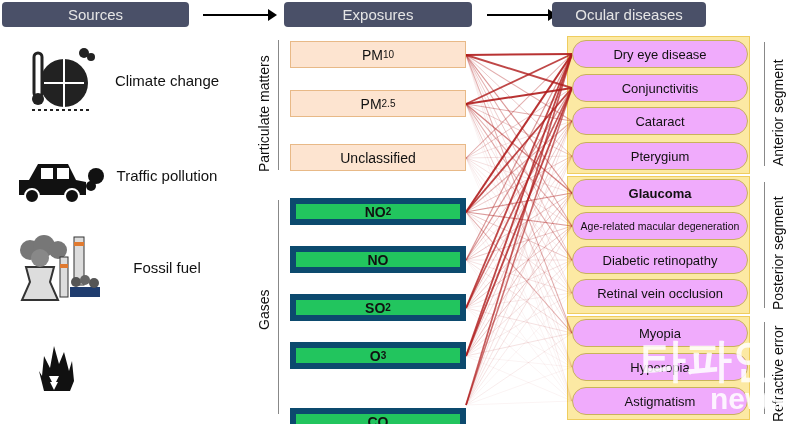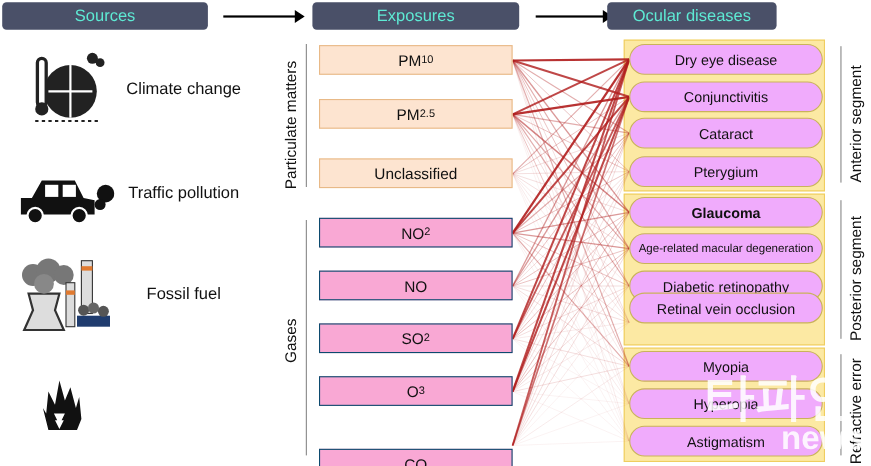--- a/index.html
+++ b/index.html
@@ -1,32 +1,32 @@
 <!DOCTYPE html>
 <html><head>
 <meta charset="utf-8">
 <style>
   html, body { margin:0; padding:0; }
   body { width:792px; height:424px; background:#ffffff; position:relative; overflow:hidden;
          font-family:"Liberation Sans", sans-serif; color:#111; }
-  .hdr { position:absolute; top:2px; height:25px; background:#4a5068; color:#5eead4; border-radius:4px;
+  .hdr { position:absolute; top:2px; height:25px; background:#4a5068; color:#e5e5e5; border-radius:4px;
          font-size:15px; display:flex; align-items:center; justify-content:center; }
   .arrow { position:absolute; top:14px; height:2px; background:#000; }
   .arrow::after { content:""; position:absolute; right:-2px; top:-5px; border-left:9px solid #000;
                   border-top:6px solid transparent; border-bottom:6px solid transparent; }
   .src { position:absolute; left:14px; width:230px; height:70px; }
   .src .ic { position:absolute; left:0; top:0; width:90px; height:70px; }
   .src .lbl { position:absolute; left:98px; top:0; height:70px; display:flex; align-items:center; justify-content:center;
               text-align:center; font-size:15px; line-height:19px; width:110px; }
   .vlabel { position:absolute; transform-origin:left top; transform:rotate(-90deg); white-space:nowrap; font-size:14px; }
   .vline { position:absolute; width:1px; background:#888; }
   .exp { position:absolute; left:290px; width:176px; height:27px; display:flex; align-items:center; justify-content:center;
          font-size:14px; box-sizing:border-box; }
   .exp.pm { background:#fde4d0; border:1px solid #e8b987; }
-  .exp.gas { background:#f9a8d4; border:1px solid #0c4a6e; }
+  .exp.gas { background:#22c55e; border:6px solid #0c4a6e;font-weight:bold; }
   .exp sub { font-size:10px; vertical-align:-3px; }
   .grp { position:absolute; left:567px; width:183px; background:#fce9a3; border:1px solid #efcd5f; box-sizing:border-box; }
   .dis { position:absolute; left:572px; width:176px; height:28px; background:#f0abfc; border:1px solid #c9b35a;
          border-radius:14px; box-sizing:border-box; display:flex; align-items:center; justify-content:center; font-size:13px; }
   .dis.small { font-size:10.5px; }
   svg#links { position:absolute; left:0; top:0; }
   .wm { position:absolute; color:rgba(255,255,255,0.85); font-weight:bold; pointer-events:none; }
 </style>
 </head>
 <body>
@@ -219,21 +219,21 @@
   </div>
 
 <div id="dis-container">
     <div class="dis" style="top: 40px;">Dry eye disease</div>
     <div class="dis" style="top: 74px;">Conjunctivitis</div>
     <div class="dis" style="top: 107px;">Cataract</div>
     <div class="dis" style="top: 142px;">Pterygium</div>
     <div class="dis" style="top: 179px; font-weight: bold;">Glaucoma</div>
     <div class="dis small" style="top: 212px;">Age-related macular degeneration</div>
     <div class="dis" style="top: 246px;">Diabetic retinopathy</div>
-    <div class="dis" style="top: 266px;">Retinal vein occlusion</div>
+    <div class="dis" style="top: 279px;">Retinal vein occlusion</div>
     <div class="dis" style="top: 319px;">Myopia</div>
     <div class="dis" style="top: 353px;">Hyperopia</div>
     <div class="dis" style="top: 387px;">Astigmatism</div>
   </div>
 
 <div class="vlabel" style="left:770px;top:166px;">Anterior segment</div>
 <div class="vline" style="left:764px;top:42px;height:124px;"></div>
 <div class="vlabel" style="left:770px;top:310px;">Posterior segment</div>
 <div class="vline" style="left:764px;top:182px;height:126px;"></div>
 <div class="vlabel" style="left:770px;top:422px;">Refractive error</div>

